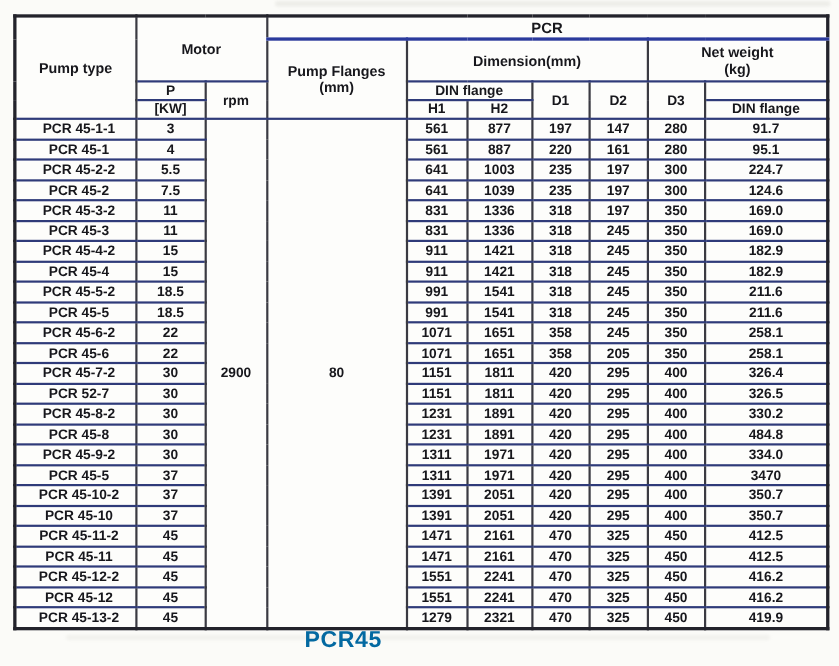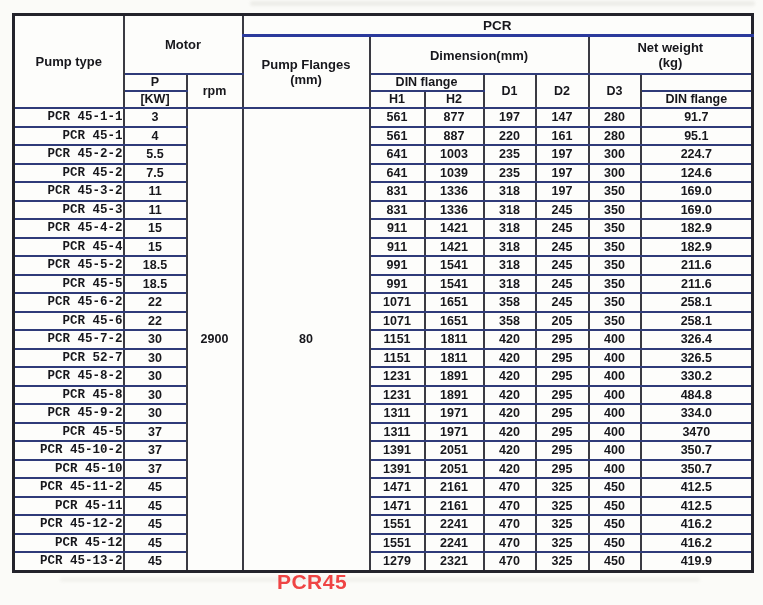--- a/index.html
+++ b/index.html
@@ -35,26 +35,26 @@
     text-align:center;vertical-align:middle;
     overflow:hidden;white-space:nowrap;
   }
   thead th{font-size:13px;line-height:15px;margin-left:14px;}
   .r1 th{height:18px;}
   .r2 th{height:36px;}
   .r3 th{height:15px;font-size:12.5px;}
   .r4 th{height:15px;font-size:12.5px;}
   th.pcr{border-bottom:3px solid var(--pcr-line);font-size:13.5px;}
   tbody td{height:16.5px;font-size:12.5px;line-height:14px;}
-  tbody td.pt{text-align:right;padding-left:6px;font-family:Liberation Mono, monospace;}
+  tbody td.pt{text-align:center;padding-left:6px;}
   .two-line div{line-height:15px;}
   .caption{
     position:absolute;left:12px;top:570px;width:600px;
     text-align:center;font-size:21px;font-weight:bold;
-    letter-spacing:.5px;color:#ef4444;
+    letter-spacing:.5px;color:#0369a1;
   }
 </style>
 </head>
 <body>
 
 <div class="page">
   <div class="smudge top"></div>
   <div class="smudge bottom"></div>
 
   <table class="spec">

